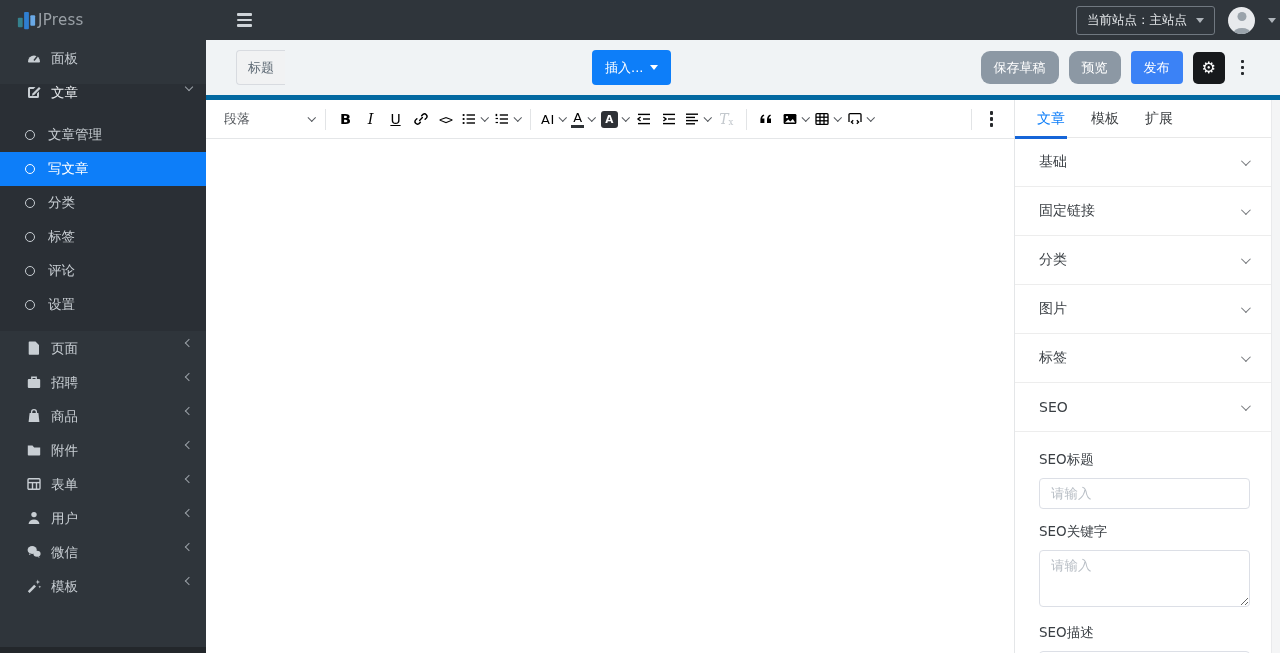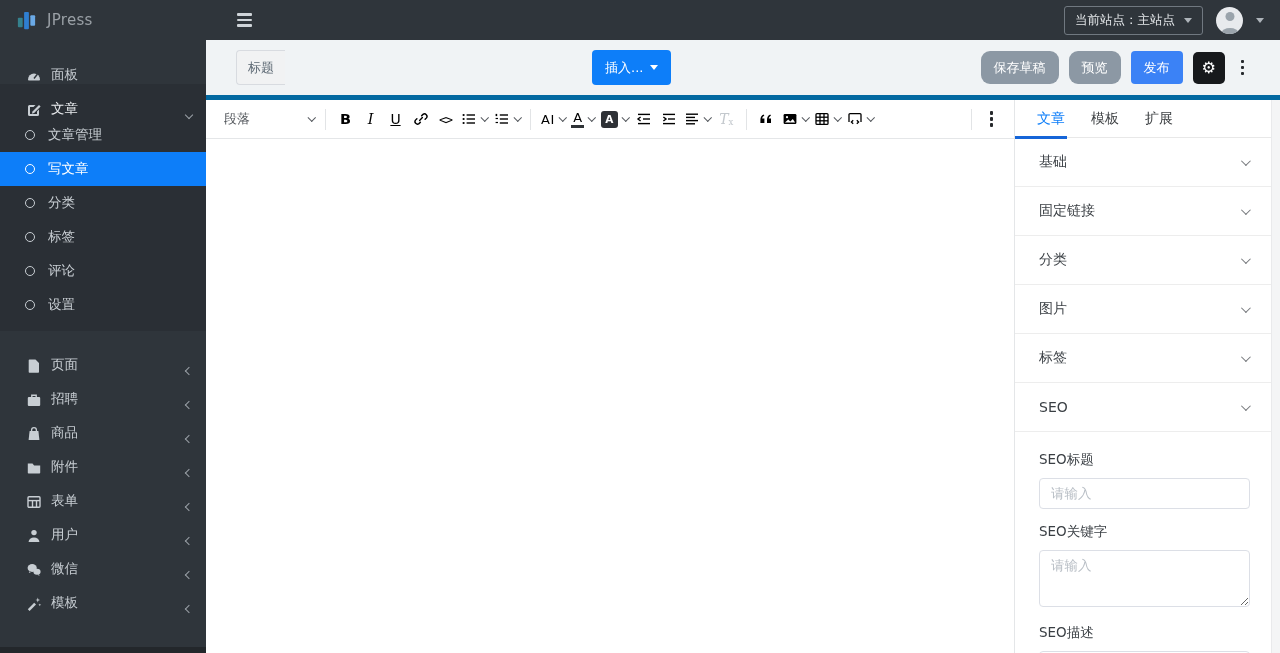--- a/index.html
+++ b/index.html
@@ -2,36 +2,36 @@
 <html><head>
 <meta charset="utf-8">
 <style>
   * { box-sizing: border-box; margin: 0; padding: 0; }
   html,body { width:1280px; height:653px; overflow:hidden; }
   body { font-family:"DejaVu Sans","Liberation Sans",sans-serif; font-size:14px; background:#f0f3f5; position:relative; }
   button { font-family:inherit; border:none; background:none; cursor:pointer; }
 
   
   .topbar { position:absolute; top:0; left:0; right:0; height:40px; background:#2f353b; display:flex; align-items:center; z-index:20; }
-  .brand { width:206px; display:flex; align-items:center; gap:9px; padding-left:15px; flex:none; }
+  .brand { width:206px; display:flex; align-items:center; padding-left:15px; flex:none; }
   .brand-name { color:#9aa0a6; font-size:15px; letter-spacing:.3px; }
   .hamburger { margin-left:27px; display:flex; flex-direction:column; gap:3px; padding:4px; }
   .hamburger i { display:block; width:15px; height:2.4px; background:#cfd4d9; border-radius:1px; }
-  .topbar-right { margin-left:auto; display:flex; align-items:center; gap:13px; padding-right:16px; }
+  .topbar-right { margin-left:auto; display:flex; align-items:center; gap:13px; padding-right:4px; }
   .site-btn { display:flex; align-items:center; gap:9px; border:1px solid #707880; border-radius:3px; color:#e4e7ea; font-size:12.5px; padding:5px 10px; background:transparent; }
   .caret-down { width:0; height:0; border-left:4px solid transparent; border-right:4px solid transparent; border-top:5px solid currentColor; display:inline-block; }
   .avatar { width:27px; height:27px; border-radius:50%; background:#e8eaed; position:relative; overflow:hidden; }
   .avatar::before { content:''; position:absolute; top:5px; left:50%; transform:translateX(-50%); width:9px; height:9px; border-radius:50%; background:#9aa3ab; }
   .avatar::after { content:''; position:absolute; bottom:-4px; left:50%; transform:translateX(-50%); width:17px; height:10px; border-radius:50% 50% 0 0; background:#9aa3ab; }
   .topbar-caret { color:#aeb4ba; }
 
   
   .sidebar { position:absolute; top:40px; left:0; bottom:0; width:206px; background:#2f353b; color:#c8ced3; font-size:13.5px; padding-top:10px; }
   .sidebar::after { content:''; position:absolute; bottom:0; left:0; right:0; height:6px; background:#23272b; }
-  .nav-item { height:34px; display:flex; align-items:flex-end; padding:0 14px 0 25px; gap:0; position:relative; }
+  .nav-item { height:34px; display:flex; align-items:flex-start; padding:0 14px 0 25px; gap:0; position:relative; }
   .nav-item .ico { width:17px; display:flex; justify-content:center; color:#c8ced3; flex:none; }
   .nav-item .lbl { margin-left:9px; }
   .nav-item .edge { margin-left:auto; }
   .chev { display:inline-block; width:6px; height:6px; border-style:solid; border-width:0; border-color:currentColor; }
   .chev.down  { border-right-width:1.6px; border-bottom-width:1.6px; transform:rotate(45deg); }
   .chev.left  { border-left-width:1.6px;  border-bottom-width:1.6px; transform:rotate(45deg); }
   .chev.dim { color:#9ba1a8; }
   .group-open { background:#2a2f35; padding-bottom:9px; }
   .group-open > .nav-item .lbl { color:#e8ebee; }
   .subitem { height:34px; display:flex; align-items:center; padding-left:25px; }

